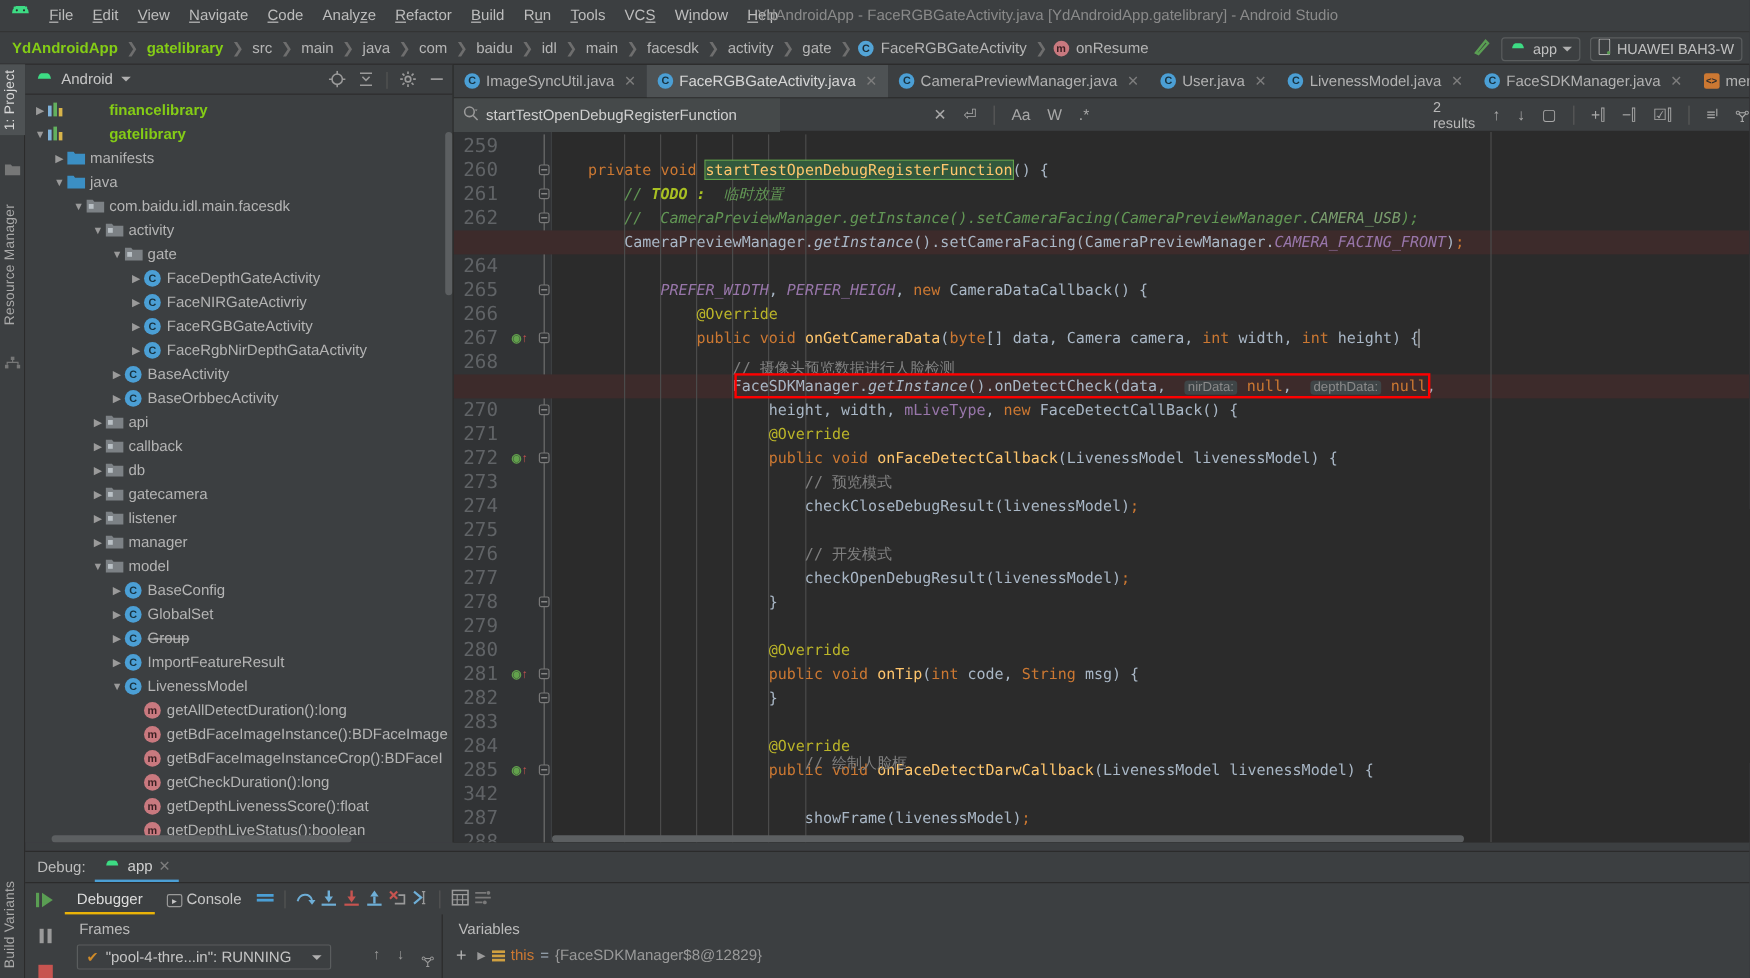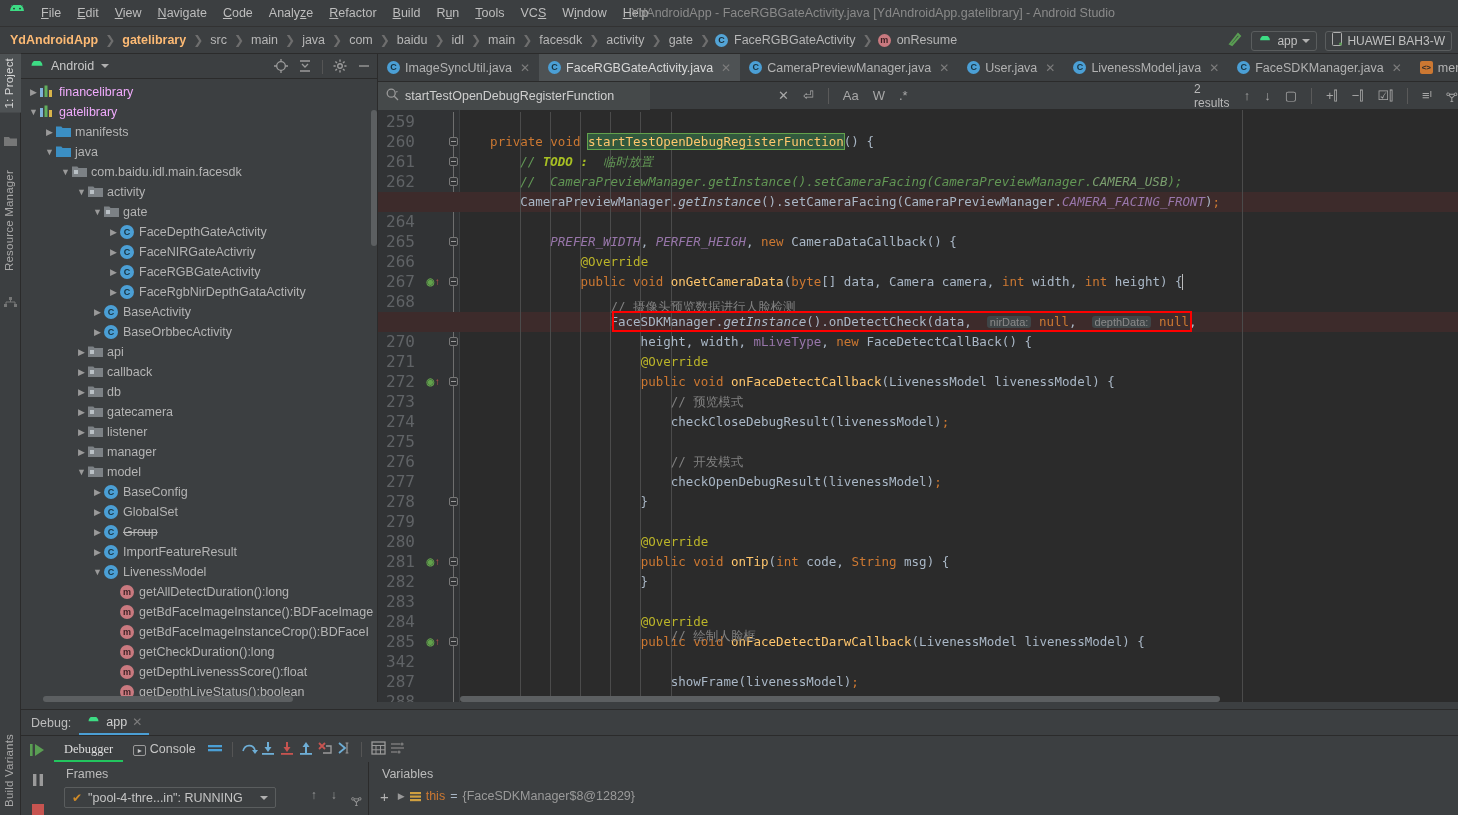--- a/index.html
+++ b/index.html
@@ -25,21 +25,21 @@
     position:absolute; left:631px; top:0; height:27px; line-height:27px;
     color:#8a8a8a; font-size:12.5px; white-space:nowrap;
   }
 
   
   .navbar{
     height:27px; background:#3c3f41; display:flex; align-items:center;
     padding-left:8px; position:relative; border-bottom:1px solid #2b2b2b;
   }
   .crumb{ color:#b6b6b6; font-size:12.5px; white-space:nowrap; padding:1px 2px; }
-  .crumb.bold{ color:#fdba74; font-weight:bold; }
+  .crumb.bold{ color:#84cc16; font-weight:bold; }
   .crumbsep{ color:#6e6e6e; margin:0 5px; font-size:12px; }
   .crumb-ico{
     display:inline-block; width:13px; height:13px; border-radius:50%;
     vertical-align:-2px; margin-right:4px; font-size:9px; line-height:13px;
     text-align:center; color:#1c2b34; font-weight:bold;
   }
   .ci-class{ background:#53a4d6; }
   .ci-method{ background:#c9797f; color:#3a1f22; }
   .navright{ position:absolute; right:6px; top:0; height:27px; display:flex; align-items:center; gap:8px; }
   .hammer{ color:#5a9e53; font-size:15px; transform:rotate(-12px); }
@@ -78,21 +78,21 @@
     position:relative; border-bottom:1px solid #2b2b2b;
   }
   .proj-head .ttl{ color:#c7c7c7; font-size:12.5px; margin-left:6px; }
   .proj-tools{ position:absolute; right:6px; top:0; height:25px; display:flex; align-items:center; gap:10px; }
   .proj-tools span{ color:#9a9a9a; font-size:13px; line-height:1; cursor:pointer; }
   .tree{ padding-top:3px; position:relative; height:623px; background:#3c3f41; }
   .node{ height:20px; display:flex; align-items:center; white-space:nowrap; font-size:12.5px; color:#b4b4b4; }
   .tw{ width:13px; text-align:center; color:#9a9a9a; font-size:9px; flex:0 0 13px; }
   .tw.empty{ visibility:hidden; }
   .nico{ width:15px; height:15px; margin-right:4px; flex:0 0 15px; position:relative; }
-  .nlabel.bold{ font-weight:normal; color:#f0abfc; }
+  .nlabel.bold{ font-weight:bold; color:#84cc16;margin-left:32px; }
   .nlabel.strike{ text-decoration:line-through; }
   .folder{ display:block; }
   .pkg-ico, .mod-ico{ display:block; }
   .cls{
     width:14px;height:14px;border-radius:50%;background:#4b9fd5;color:#17323f;
     font-size:9px;font-weight:bold;text-align:center;line-height:14px;display:block;
   }
   .mth{
     width:14px;height:14px;border-radius:50%;background:#c9797f;color:#3a1f22;
     font-size:9px;font-weight:bold;text-align:center;line-height:14px;display:block;
@@ -199,21 +199,21 @@
   .dbg-body{ position:absolute; left:0; top:25px; right:0; bottom:0; border-top:1px solid #2b2b2b; }
   .dbg-left{
     position:absolute; left:0; top:0; width:33px; bottom:0;
     display:flex; flex-direction:column; align-items:center; padding-top:7px; gap:13px;
   }
   .dbg-toolbar{
     position:absolute; left:33px; top:0; right:0; height:26px;
     display:flex; align-items:center; gap:0px;
   }
   .dtab{ font-size:12.5px; color:#c6c6c6; padding:0 10px; height:26px; line-height:26px; }
-  .dtab.sel{ border-bottom:2px solid #22c55e; color:#dedede;font-family:Liberation Serif, serif; }
+  .dtab.sel{ border-bottom:2px solid #eab308; color:#dedede; }
   .dsep{ width:1px; height:15px; background:#555; margin:0 7px; }
   .dico{ width:19px; text-align:center; font-size:13px; color:#a8a8a8; }
 
   .dbg-cols{ position:absolute; left:33px; top:26px; right:0; bottom:0; }
   .colhead{ height:24px; display:flex; align-items:center; }
   .colhead .t{ font-size:12.5px; color:#bcbcbc; padding-left:12px; }
   .frames-col{ position:absolute; left:0; top:0; width:315px; bottom:0; border-right:1px solid #2b2b2b; }
   .vars-col{ position:absolute; left:316px; top:0; right:0; bottom:0; }
   .threadsel{
     display:flex; align-items:center; gap:6px; height:21px;

